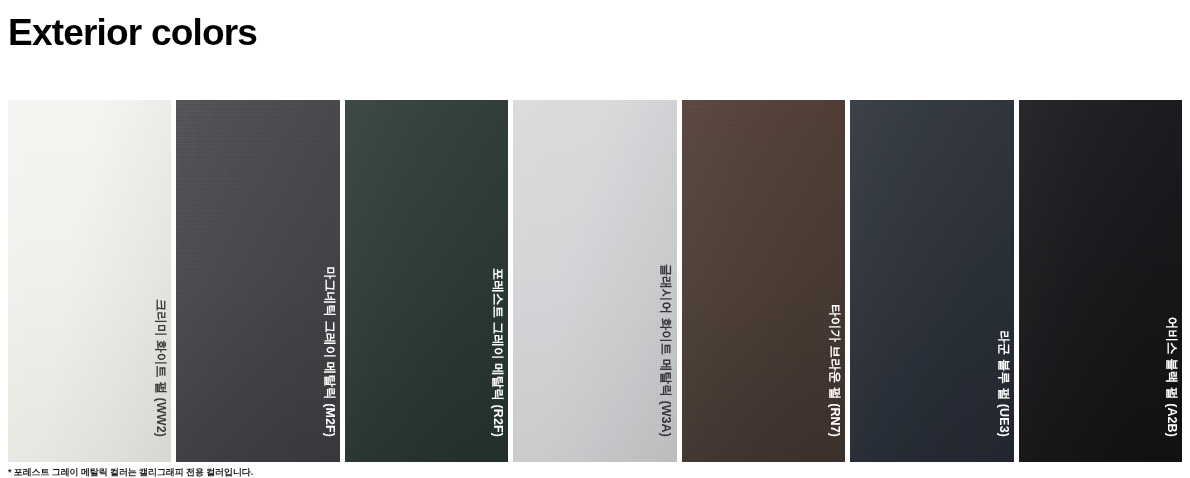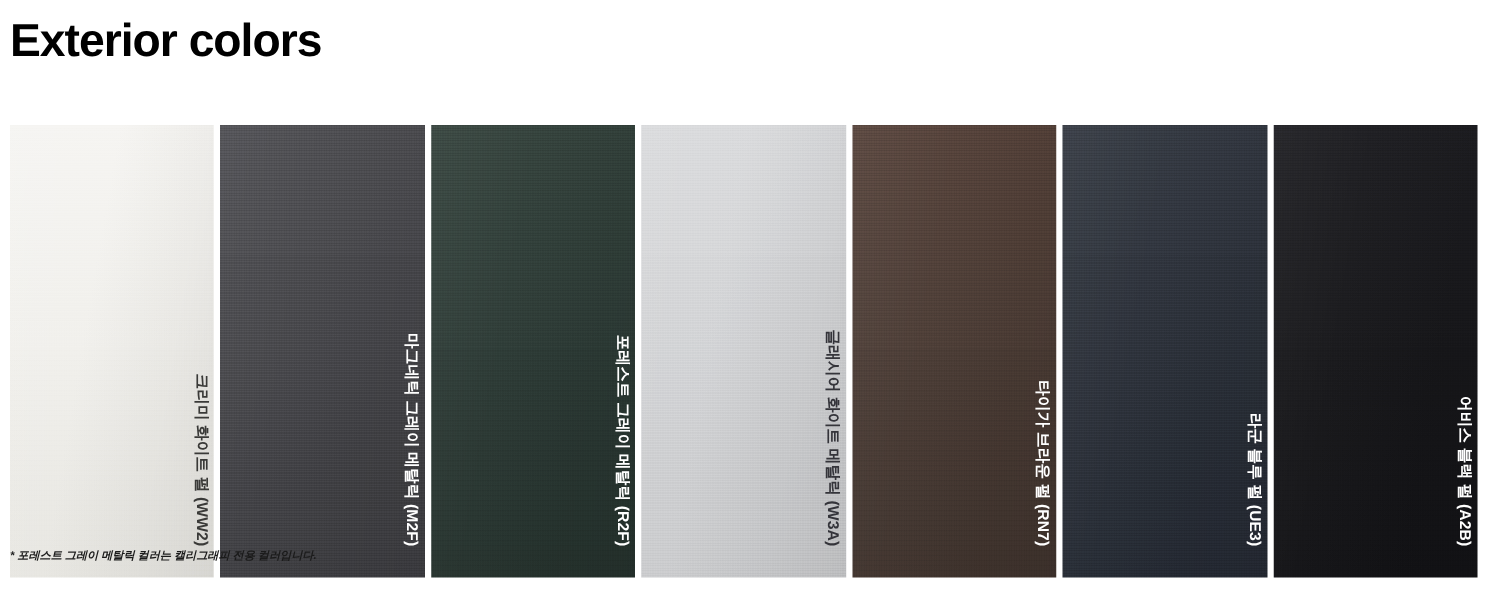--- a/index.html
+++ b/index.html
@@ -90,28 +90,27 @@
     font-size: 12.5px;
     font-weight: 700;
     letter-spacing: 0.1px;
     text-align: left;
   }
 
   
   .footnote {
     position: absolute;
     left: 8px;
-    top: 438px;
+    top: 466px;
     font-size: 9px;
     line-height: 12px;
     font-weight: 700;
     color: #1b1b1b;
     letter-spacing: -0.1px;
     white-space: nowrap;
-    font-style: italic;
   }
 </style>
 </head>
 <body>
 
 <div class="page">
 
   <div class="page-title">Exterior colors</div>
 
   <div class="swatch-strip">

